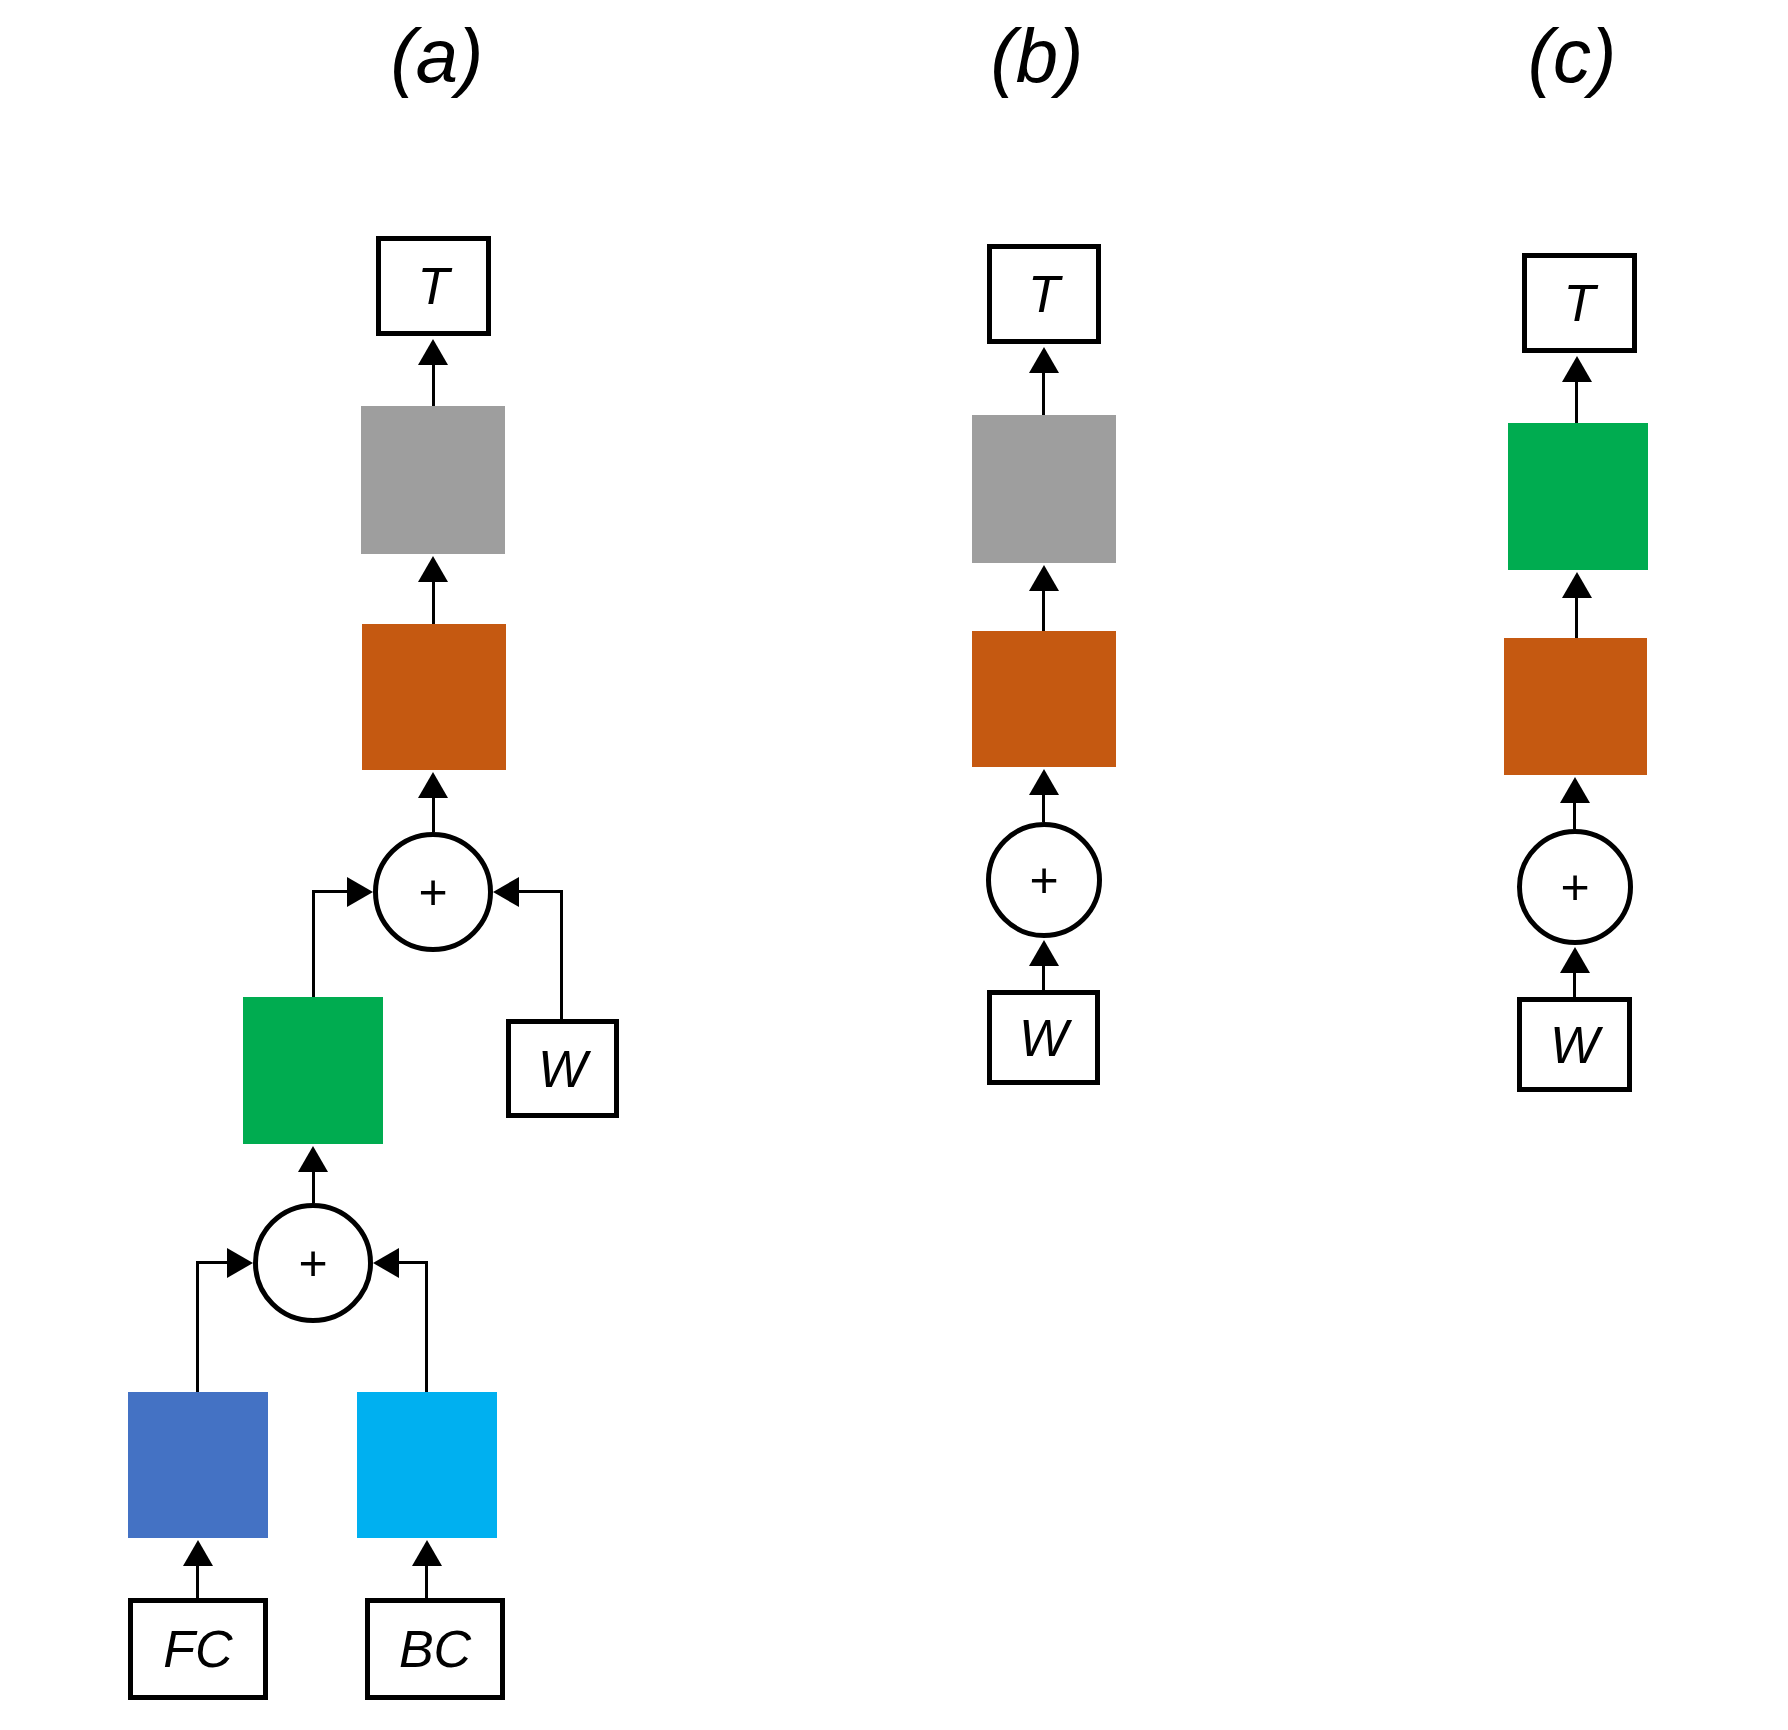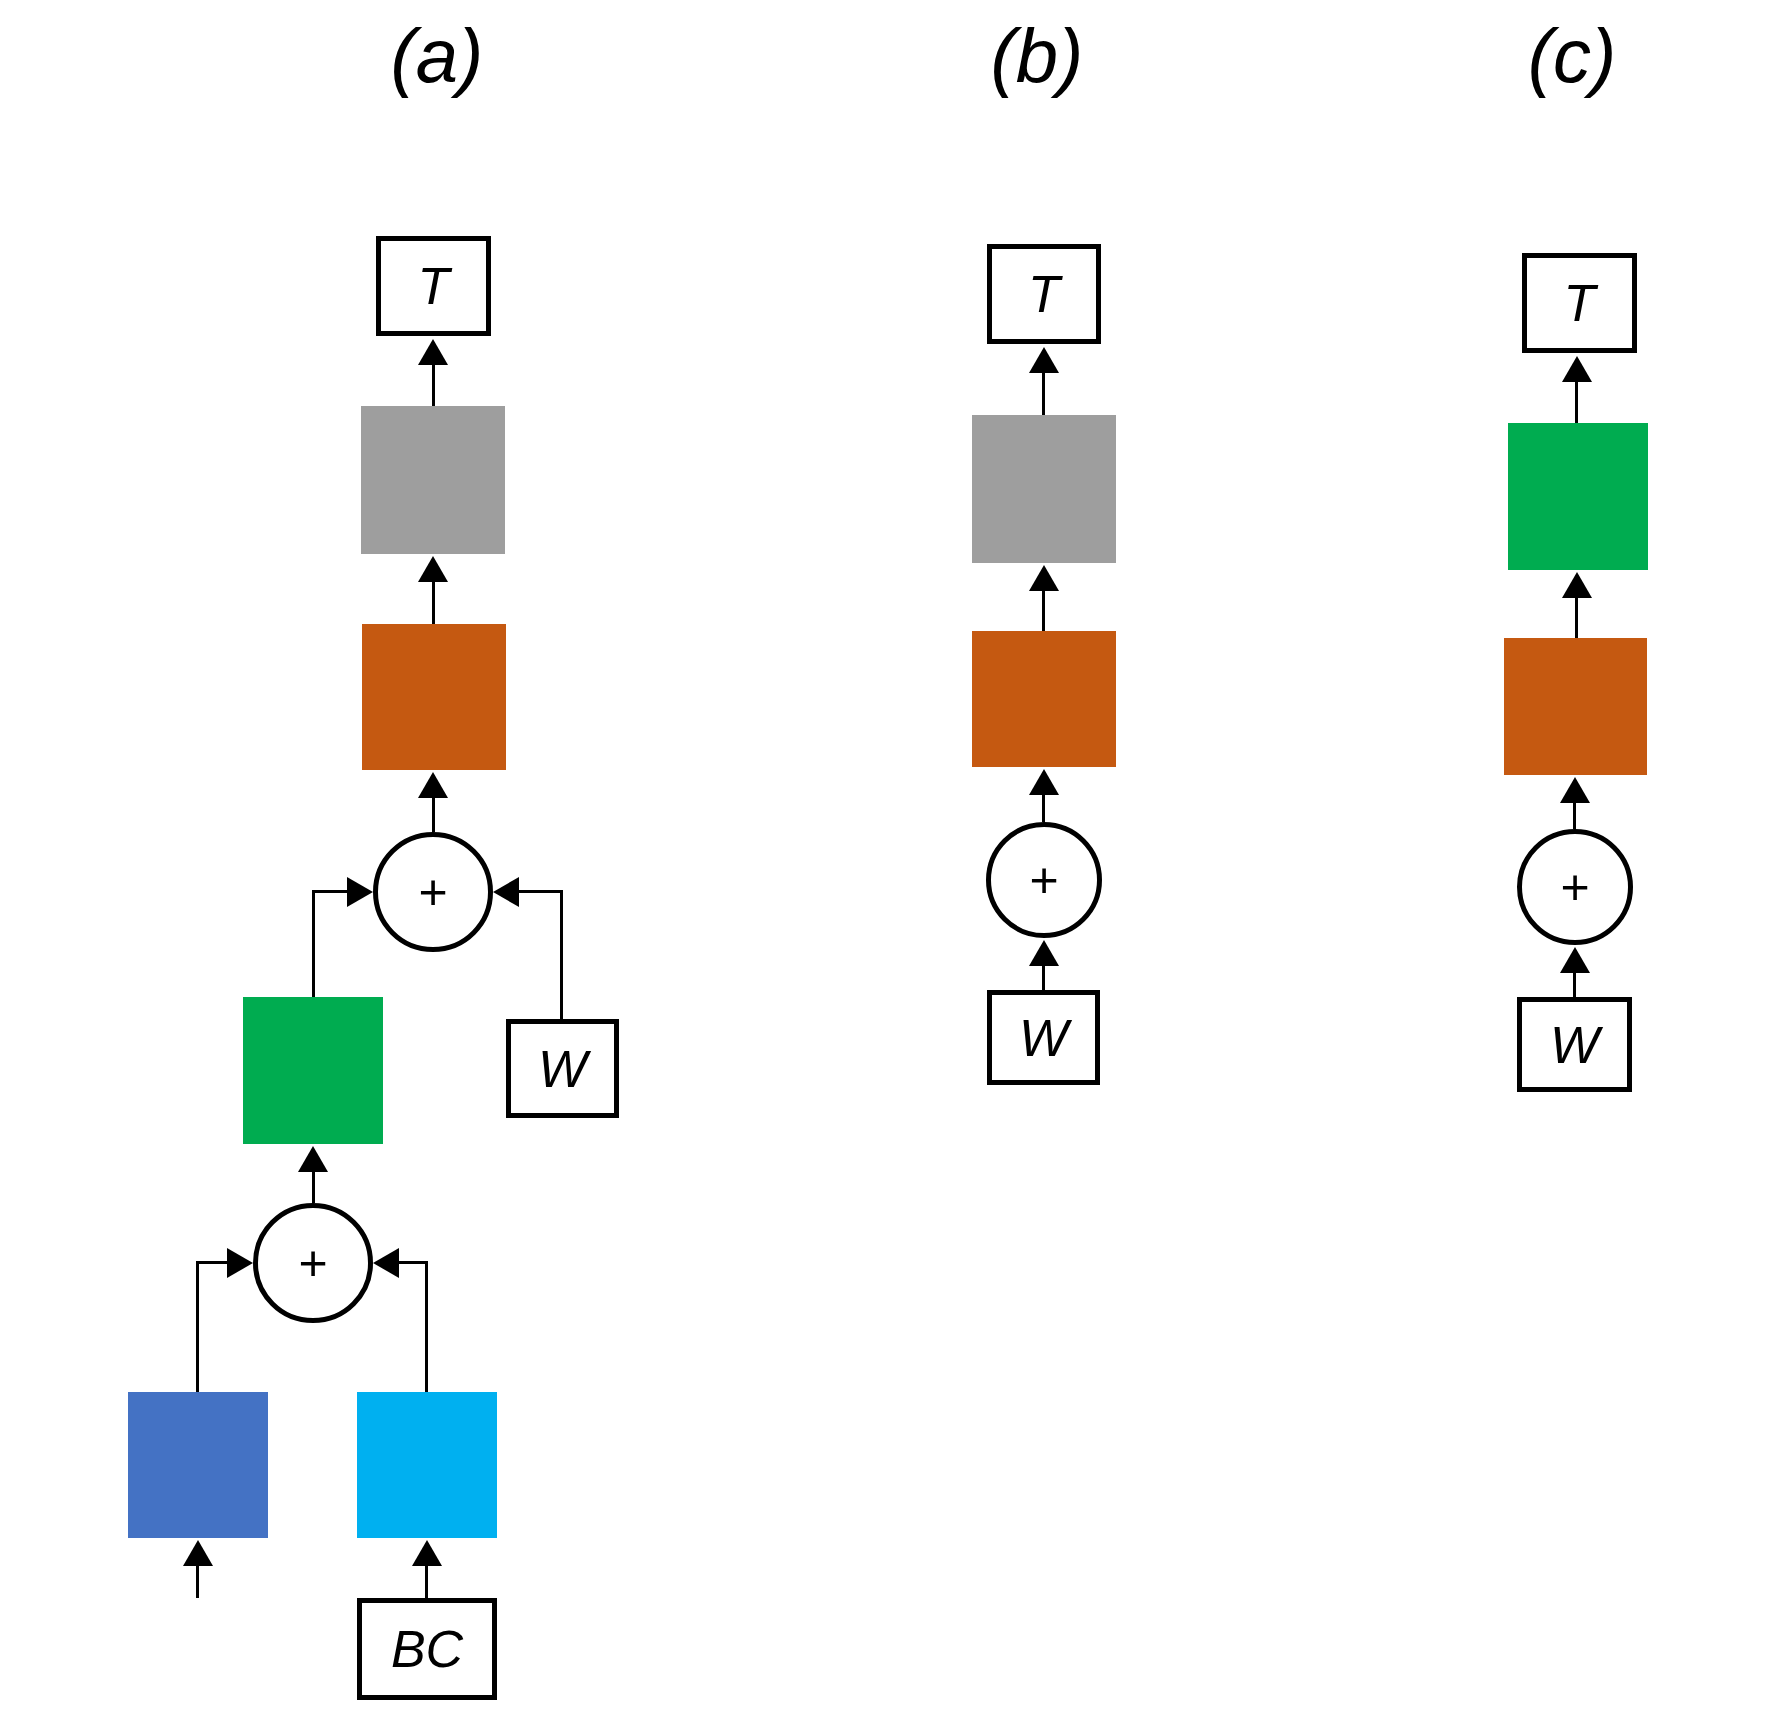--- a/index.html
+++ b/index.html
@@ -126,22 +126,25 @@
   <div class="block" style="left: 128px; top: 1392px; width: 140px; height: 146px; background: rgb(68, 114, 196);"></div>
 
   <div class="block" style="left: 357px; top: 1392px; width: 140px; height: 146px; background: rgb(0, 176, 240);"></div>
 
   <div class="tri-up" style="left:183px; top:1540px;"></div>
   <div class="vline" style="left:196px; top:1564px; height:34px;"></div>
 
   <div class="tri-up" style="left:412px; top:1540px;"></div>
   <div class="vline" style="left:425px; top:1564px; height:34px;"></div>
 
-
-  <div class="lbox" style="left:357px; top:1598px; width:140px; height:102px;">
+  <div class="lbox" style="left:128px; top:1598px; width:140px; height:102px;">
+    <span>FC</span>
+  </div>
+
+  <div class="lbox" style="left:365px; top:1598px; width:140px; height:102px;">
     <span>BC</span>
   </div>
 
   <div class="panel-label" style="left:927px; top:14px;">(b)</div>
 
   <div class="lbox" style="left:987px; top:244px; width:114px; height:100px;">
     <span>T</span>
   </div>
 
   <div class="tri-up" style="left:1029px; top:347px;"></div>

